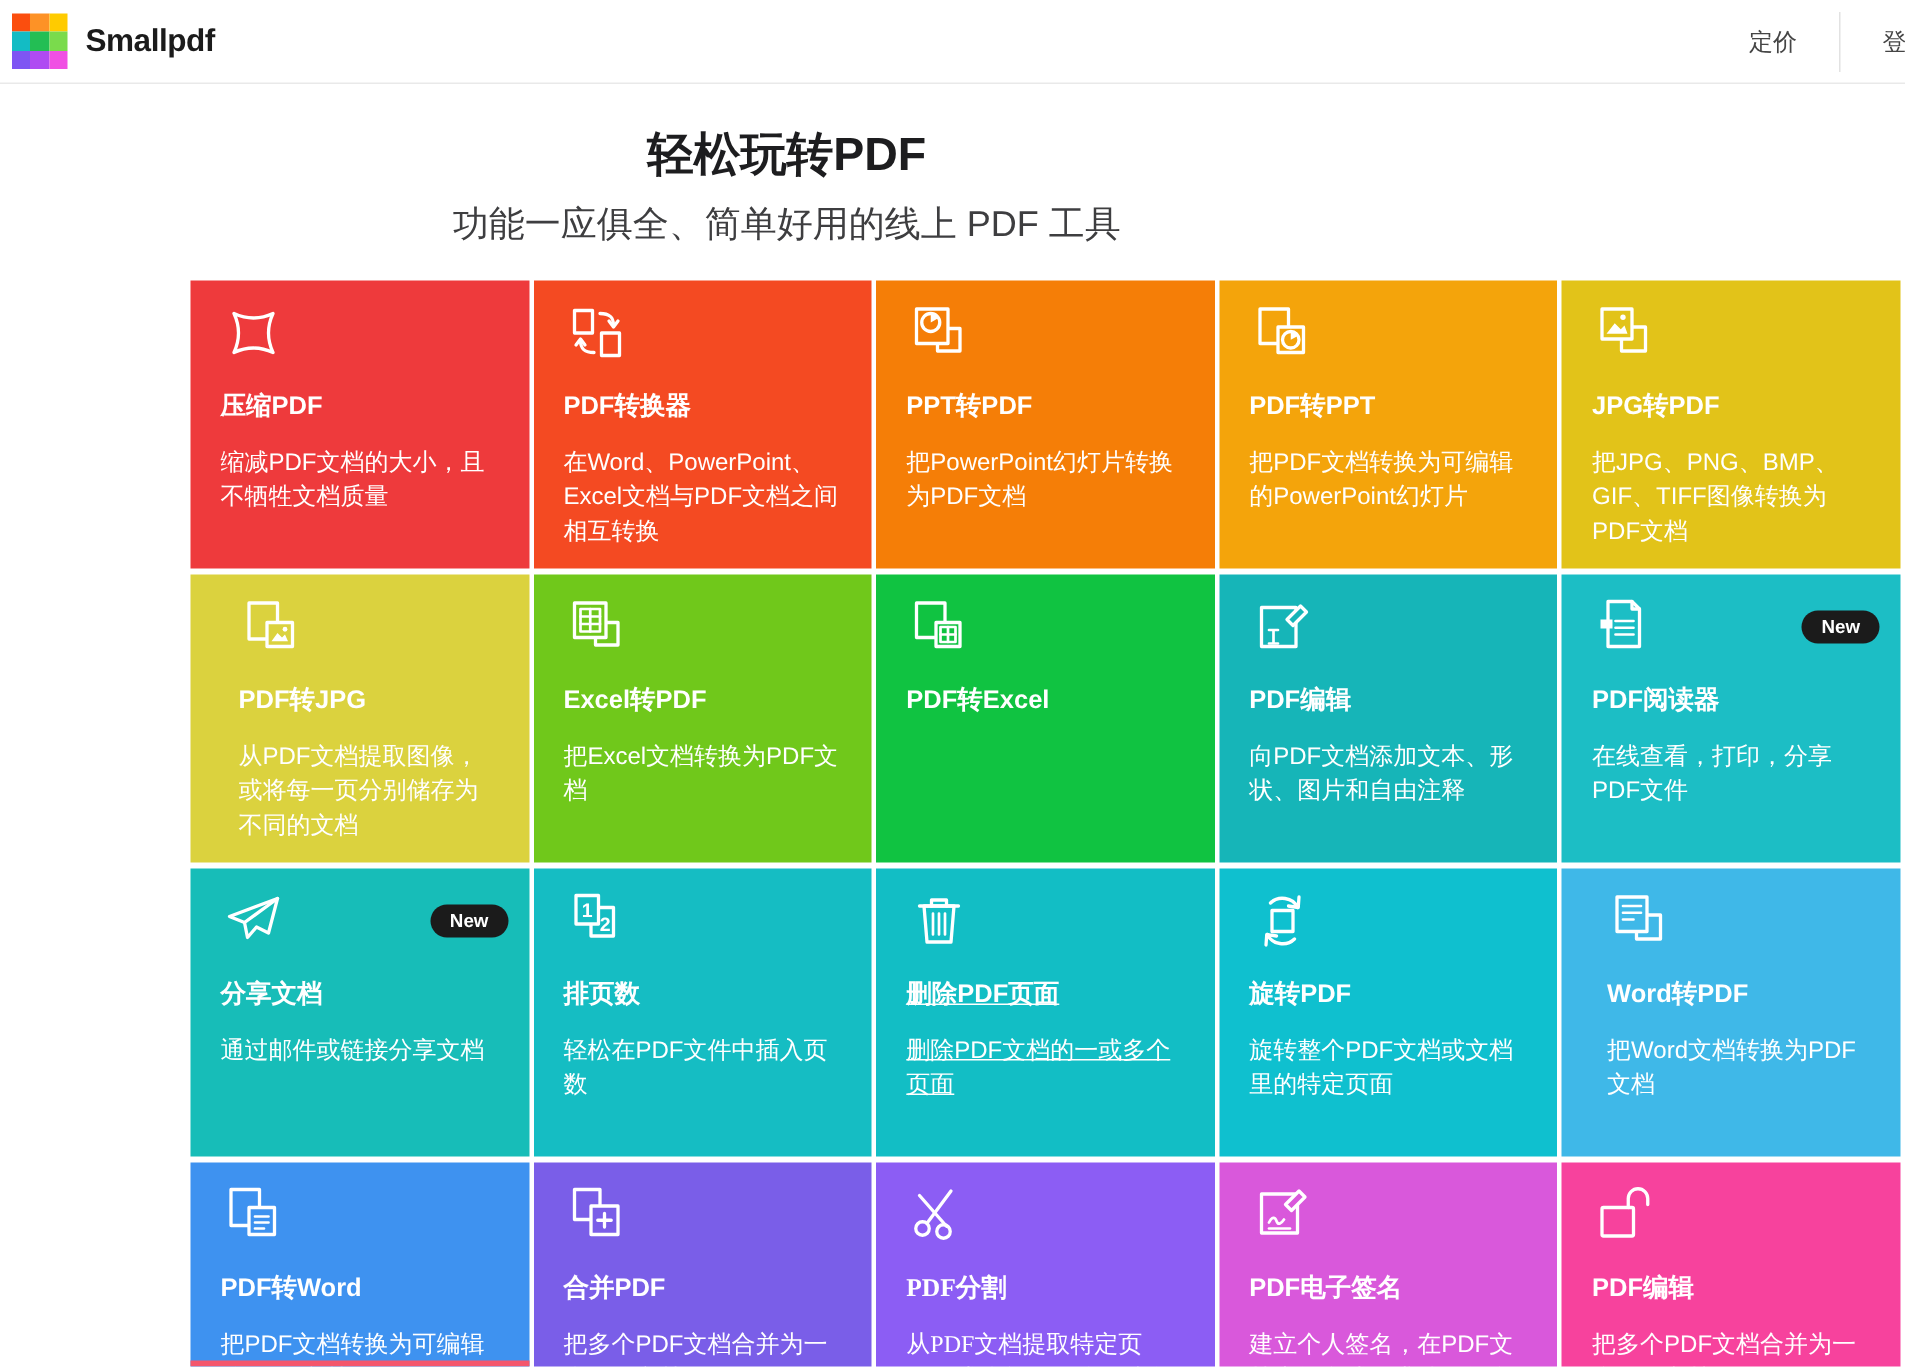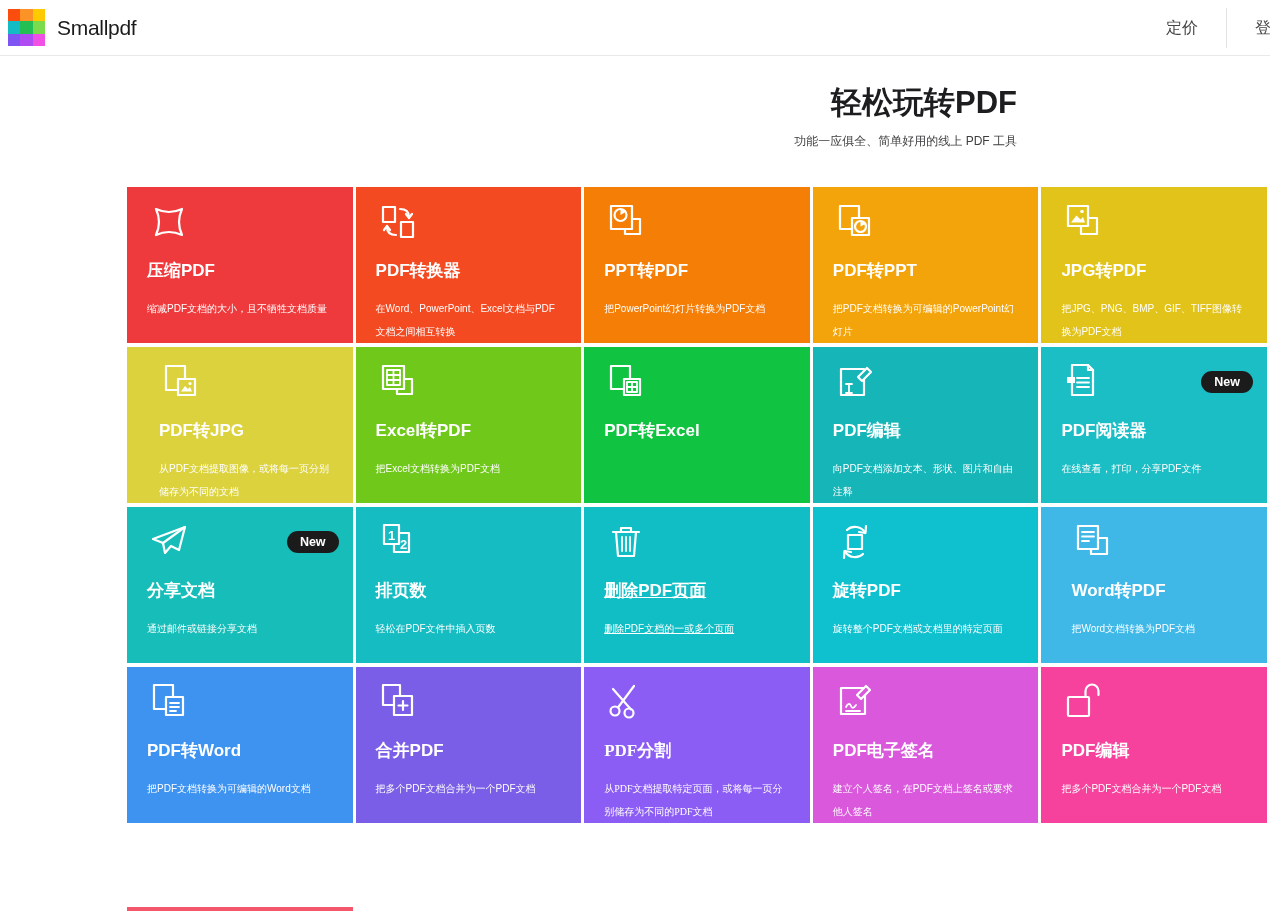--- a/index.html
+++ b/index.html
@@ -19,52 +19,52 @@
   .brand {
     position: absolute; left: 8px; top: 9px;
     display: flex; align-items: center; gap: 12px; cursor: pointer;
   }
   .logo {
     width: 37px; height: 37px;
     display: grid; grid-template-columns: repeat(3, 1fr); grid-template-rows: repeat(3, 1fr);
   }
   .logo-sq { display: block; width: 100%; height: 100%; }
   .brand-name {
-    font-size: 21px; font-weight: normal; color: #1b1b1b; letter-spacing: -0.3px;
+    font-size: 21px; font-weight: bold; color: #1b1b1b; letter-spacing: -0.3px;
   }
   .nav {
     position: absolute; left: 1154px; top: 0; height: 56px;
     display: flex; align-items: center; white-space: nowrap;
   }
   .nav-item {
     font-size: 16px; color: #454545; padding: 0 12px; cursor: pointer;
   }
   .nav-divider {
     width: 1px; height: 40px; background: #e2e2e2; margin: 0 16px;
   }
 
   
-  .hero { position: absolute; left: 0; top: 82px; width: 1017px; text-align: right; }
+  .hero { position: absolute; left: 16px; top: 82px; width: 1017px; text-align: center; }
   .hero-title { font-size: 31px; font-weight: bold; color: #1d1d1f; }
-  .hero-subtitle { margin-top: 9px; font-size: 12px; color: #3e3e40; }
+  .hero-subtitle { margin-top: 9px; font-size: 24px; color: #3e3e40; }
 
   
   .grid {
     position: absolute; left: 127px; top: 187px; width: 1140px;
     display: grid; grid-template-columns: repeat(5, 1fr);
     column-gap: 3px; row-gap: 4px;
   }
   .card {
-    height: 156px; position: relative; color: #fff;
+    height: 192px; position: relative; color: #fff;
     padding: 13px 20px 0 20px; cursor: pointer; overflow: hidden;
   }
   .card .icon { display: block; width: 44px; height: 44px; }
   .card .icon svg { display: block; }
   .card-title { margin-top: 15px; font-size: 17px; font-weight: bold; }
-  .card-desc { margin-top: 15px; font-size: 10px; line-height: 23px; }
+  .card-desc { margin-top: 15px; font-size: 16px; line-height: 23px; }
   .badge {
     position: absolute; top: 24px; right: 14px;
     background: #1b1b1b; color: #fff; font-size: 12.5px; font-weight: bold;
     padding: 4px 13px; border-radius: 13px; line-height: 14px;
   }
   .partial-strip {
     position: absolute; left: 127px; top: 907px; width: 226px; height: 4px;
   }
 </style>
 </head>

